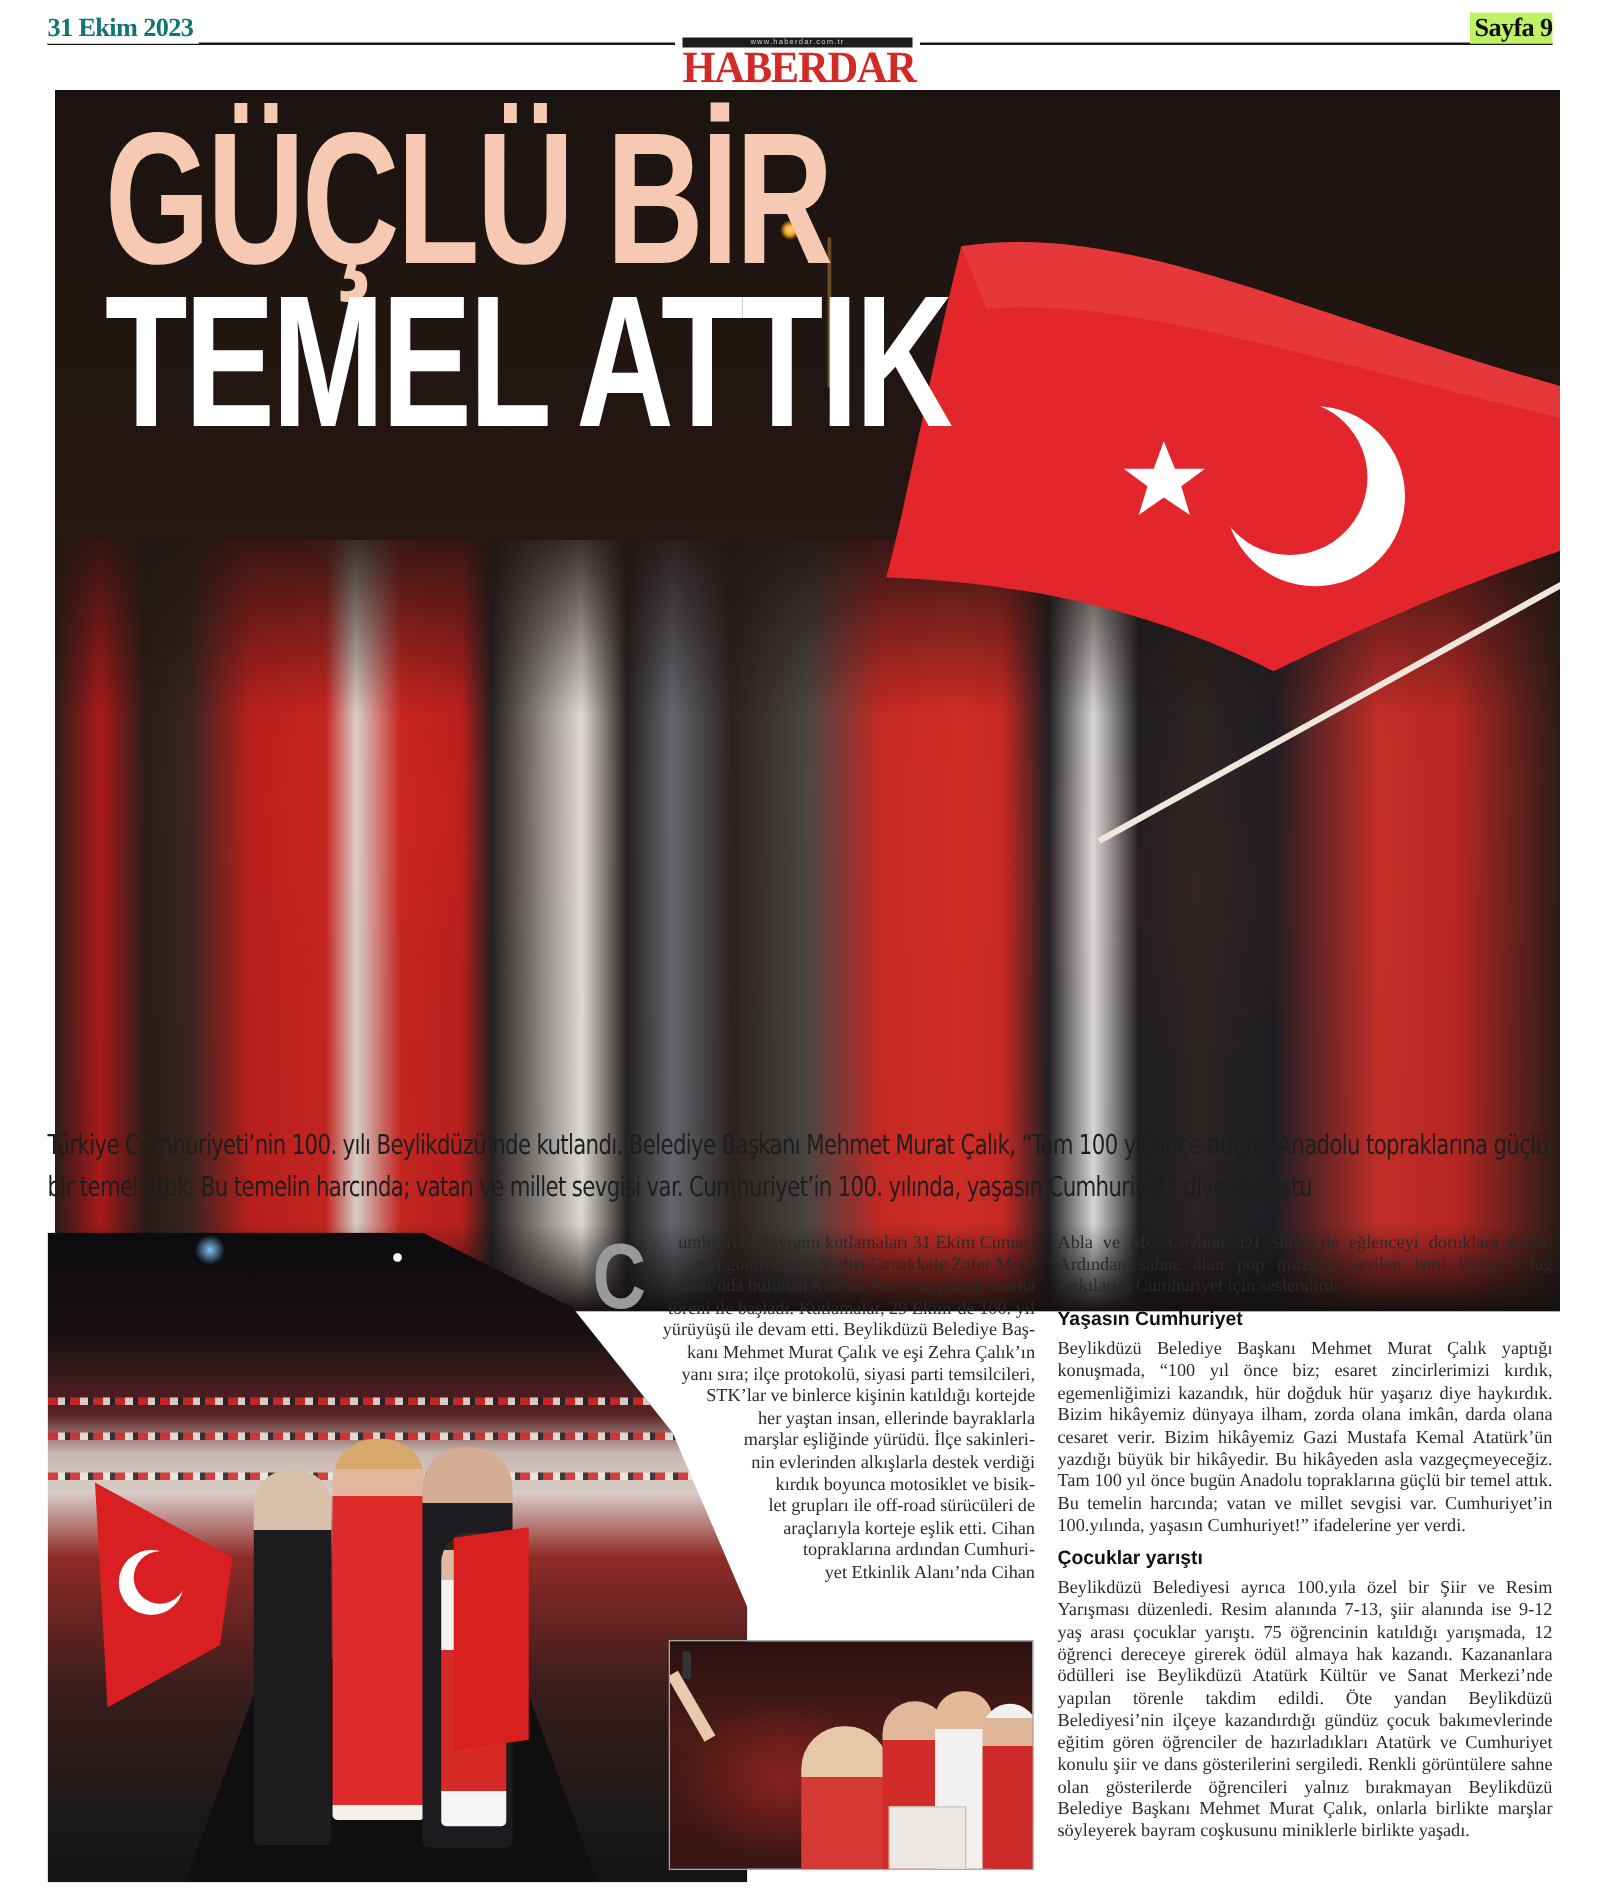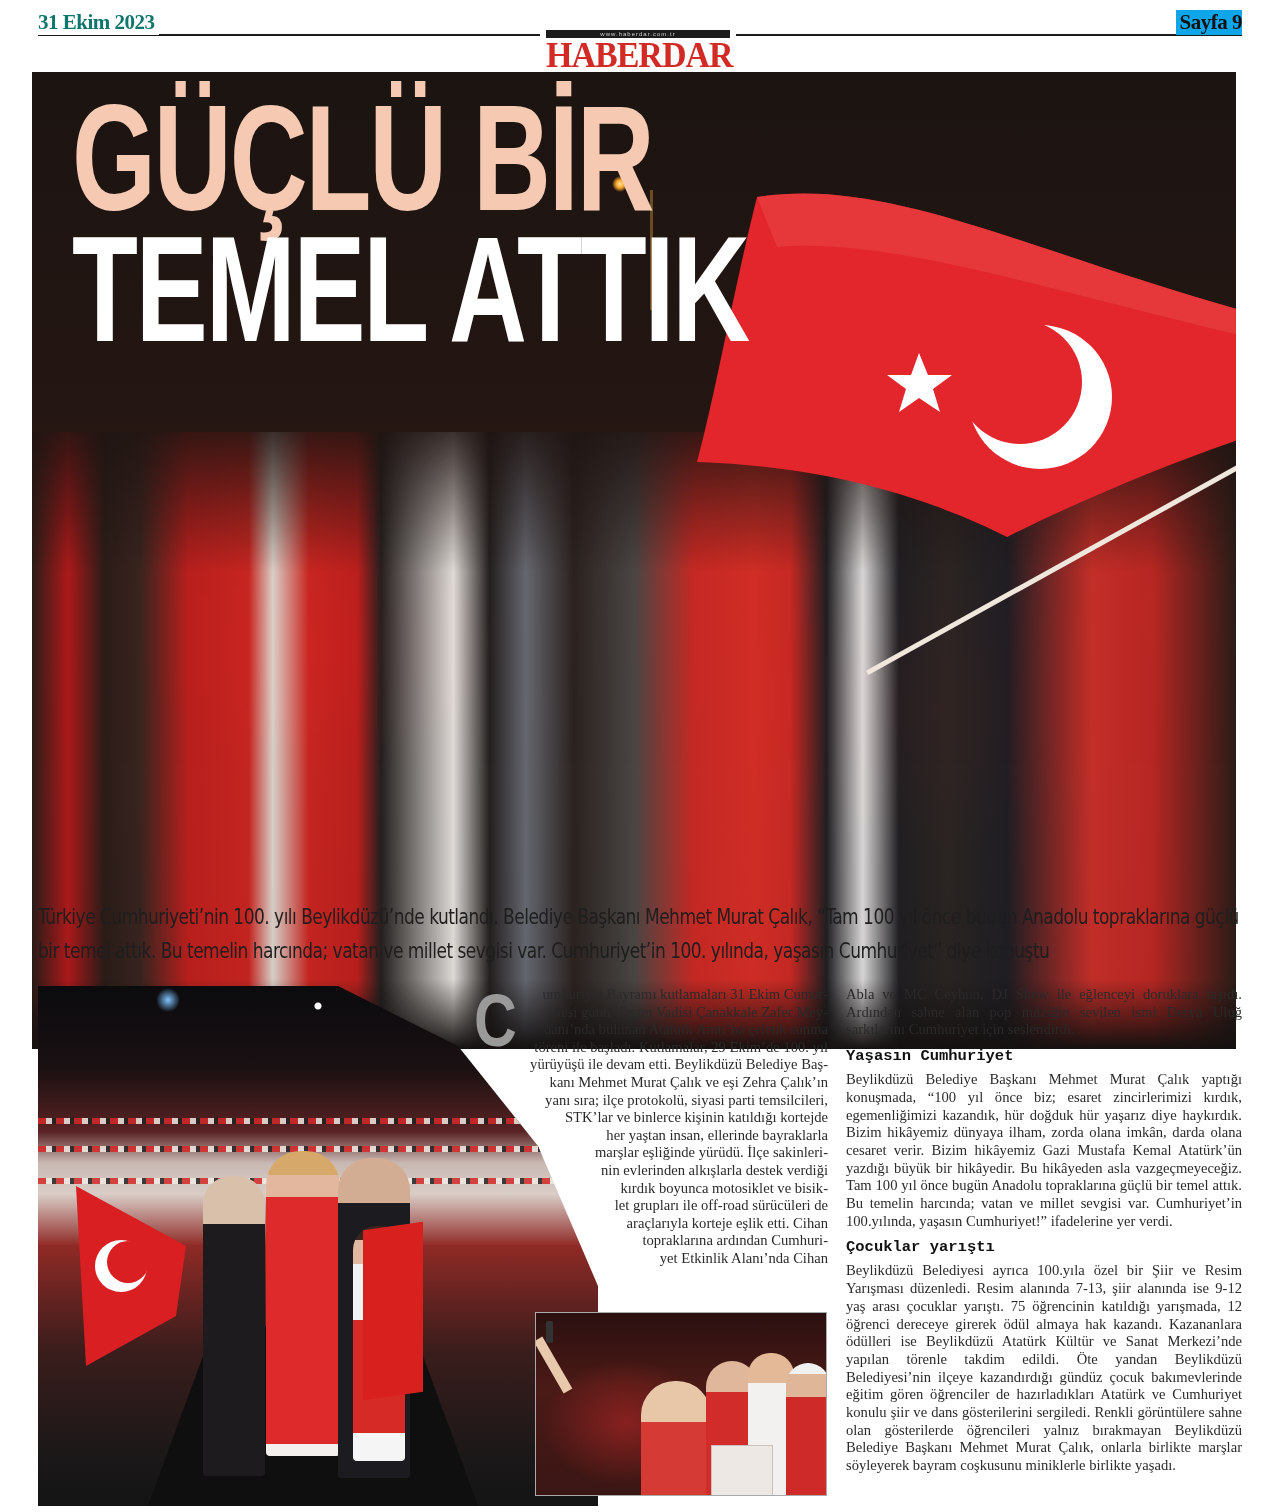--- a/index.html
+++ b/index.html
@@ -3,27 +3,27 @@
   <meta charset="utf-8">
   <style>
     * { box-sizing: border-box; margin: 0; padding: 0; }
     html, body { width: 1280px; height: 1512px; background: #ffffff; overflow: hidden; }
     body { position: relative; font-family: "Liberation Serif", serif; color: #222; }
 
     
     .masthead { position: absolute; left: 38px; top: 0; width: 1204px; height: 66px; }
     .masthead .rule { position: absolute; left: 0; right: 0; top: 34px; height: 2px; background: #1a1a1a; }
     .masthead .date { position: absolute; left: 0; top: 10px; font-family: "Liberation Serif", serif; font-size: 21px; font-weight: bold; letter-spacing: -0.5px; color: #0f766e; background: #fff; padding-right: 4px; }
-    .masthead .page { position: absolute; right: 0; top: 10px; font-family: "Liberation Serif", serif; font-size: 21px; font-weight: bold; letter-spacing: -0.5px; color: #111; background: #0ea5e9; padding-left: 4px; }
+    .masthead .page { position: absolute; right: 0; top: 10px; font-family: "Liberation Serif", serif; font-size: 21px; font-weight: bold; letter-spacing: -0.5px; color: #111; background: #bef264; padding-left: 4px; }
     .logo { position: absolute; left: 502px; top: 14px; width: 196px; height: 44px; background: #fff; padding: 16px 6px; }
     .logo .url-bar { height: 8px; background: #1c1c1c; color: #cfcfcf; font-family: "Liberation Sans", sans-serif; font-size: 6px; line-height: 8px; text-align: center; letter-spacing: 1px; }
     .logo .wordmark { font-family: "Liberation Serif", serif; font-weight: bold; font-size: 34px; line-height: 34px; color: #d22a25; letter-spacing: -1px; text-align: center; transform: scaleY(1.05); }
 
     
-    .hero { position: absolute; left: 32px; top: 72px; width: 1204px; height: 977px; overflow: hidden;
+    .hero { position: absolute; left: 44px; top: 72px; width: 1204px; height: 977px; overflow: hidden;
       background:
         radial-gradient(ellipse 8px 8px at 588px 112px, #ffe39a 0%, #f7a326 50%, rgba(0,0,0,0) 100%),
         radial-gradient(ellipse 260px 180px at 300px 580px, rgba(190,30,30,0.55), rgba(0,0,0,0) 70%),
         radial-gradient(ellipse 300px 200px at 900px 640px, rgba(170,25,25,0.55), rgba(0,0,0,0) 70%),
         linear-gradient(180deg, #1b1411 0%, #241612 35%, #3a1f1a 55%, #2a1a16 80%, #1a1210 100%); }
     .hero .lamp-pole { position: absolute; left: 618px; top: 118px; width: 3px; height: 120px; background: #6b4b22; }
     .hero .crowd { position: absolute; left: 0; right: 0; top: 360px; bottom: 0;
       background:
         linear-gradient(90deg,
           #2a1c18 0%, #b9191b 3%, #2a1c18 6%, #3a2520 9%,
@@ -75,21 +75,21 @@
     .photo3 .kid1 { position: absolute; left: 105px; top: 68px; width: 70px; height: 120px; border-radius: 34px 34px 0 0; background: linear-gradient(180deg, #e7c7a8 0 34%, #d63a35 34% 100%); }
     .photo3 .kid2 { position: absolute; left: 170px; top: 48px; width: 52px; height: 140px; border-radius: 26px 26px 0 0; background: linear-gradient(180deg, #e0b79a 0 22%, #d12b2a 22% 100%); }
     .photo3 .mayor { position: absolute; left: 212px; top: 40px; width: 46px; height: 150px; border-radius: 22px 22px 0 0; background: linear-gradient(180deg, #e3b998 0 20%, #f3f1ef 20% 100%); }
     .photo3 .kid3 { position: absolute; left: 250px; top: 50px; width: 44px; height: 140px; border-radius: 22px 22px 0 0; background: linear-gradient(180deg, #f1f1f1 0 8%, #e0b698 8% 24%, #cf2a2a 24% 100%); }
     .photo3 .poster { position: absolute; left: 175px; top: 132px; width: 62px; height: 54px; background: #ede8e3; border: 1px solid #c9c1ba; }
     .photo3 .arm { position: absolute; left: 12px; top: 22px; width: 10px; height: 60px; background: #e9c9ac; transform: rotate(-30deg); }
     .photo3 .phone { position: absolute; left: 10px; top: 8px; width: 7px; height: 22px; background: #333; border-radius: 2px; }
 
     .col-right { position: absolute; left: 846px; top: 986px; width: 396px; font-family: "Liberation Serif", serif; font-size: 14.6px; line-height: 17.7px; color: #2a2a2a; text-align: justify; }
     .col-right p { margin: 0; }
-    .col-right h3 { font-family: Liberation Mono, monospace; font-size: 15.5px; font-weight: bold; color: #111; margin: 8px 0 6px; line-height: 18px; }
+    .col-right h3 { font-family: Liberation Sans, sans-serif; font-size: 15.5px; font-weight: bold; color: #111; margin: 8px 0 6px; line-height: 18px; }
   </style>
 </head>
 <body>
 
 <header class="masthead">
   <div class="rule"></div>
   <div class="date">31 Ekim 2023</div>
   <div class="logo">
     <div class="url-bar">www.haberdar.com.tr</div>
     <div class="wordmark">HABERDAR</div>

